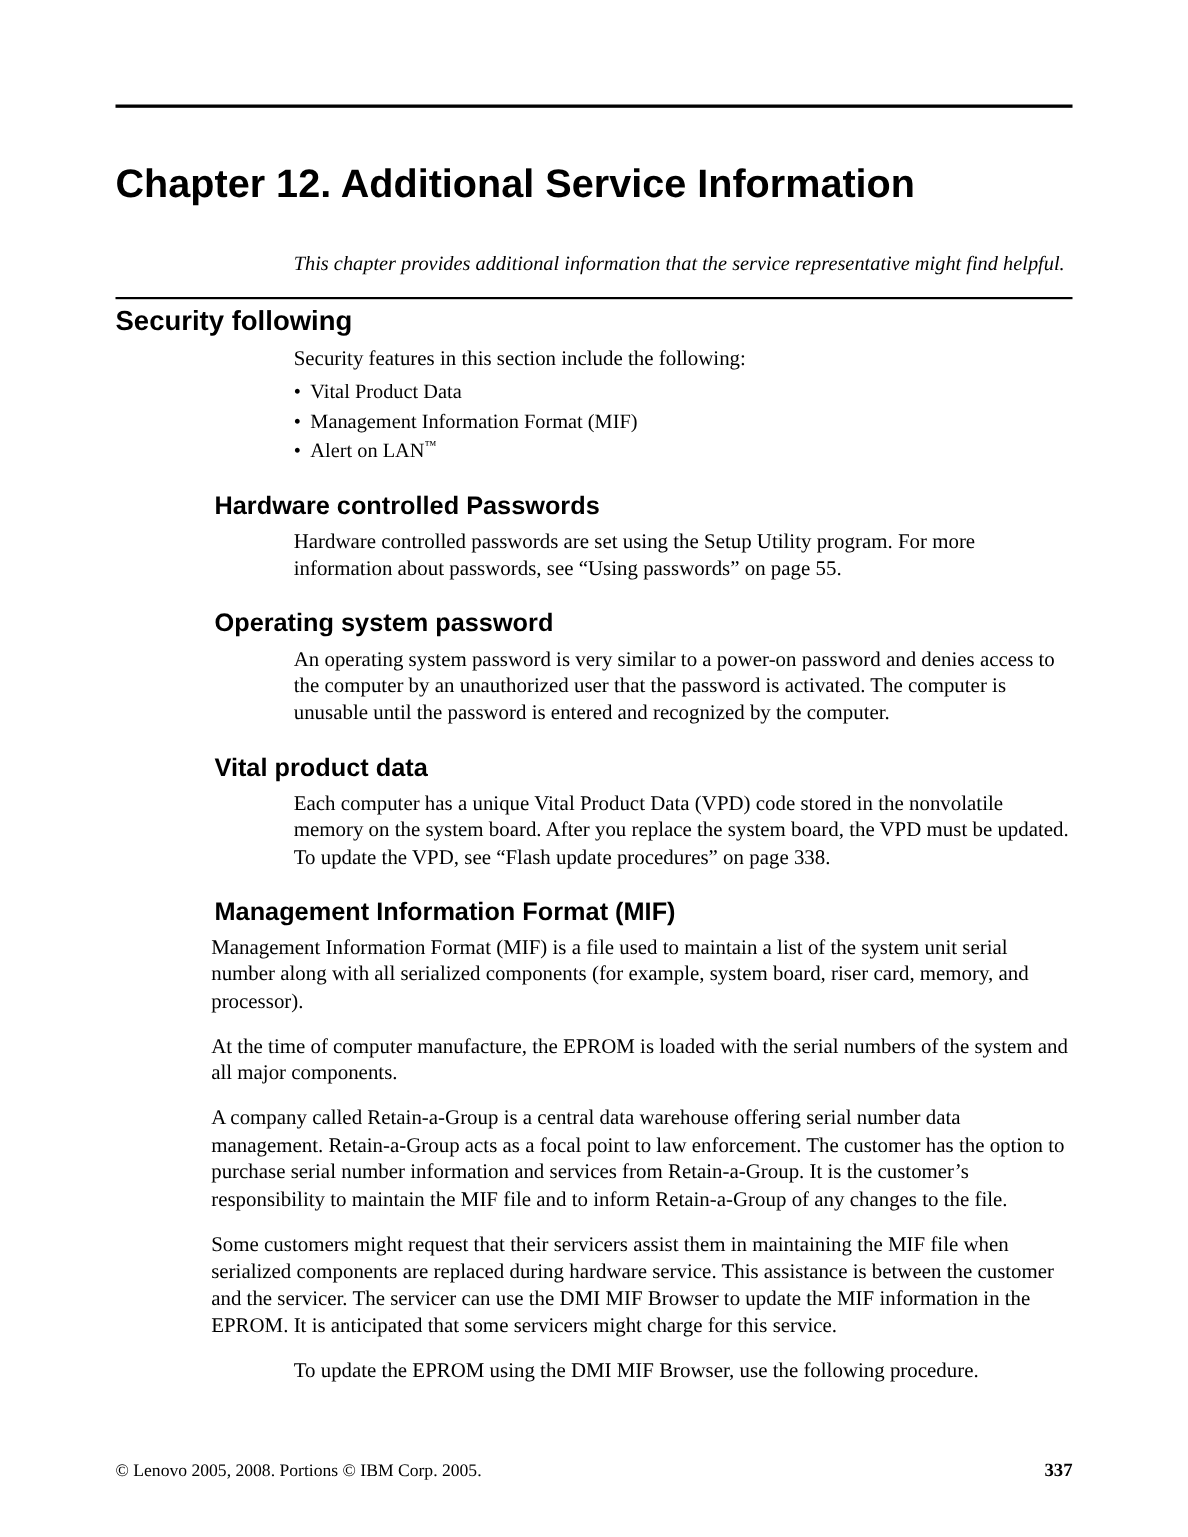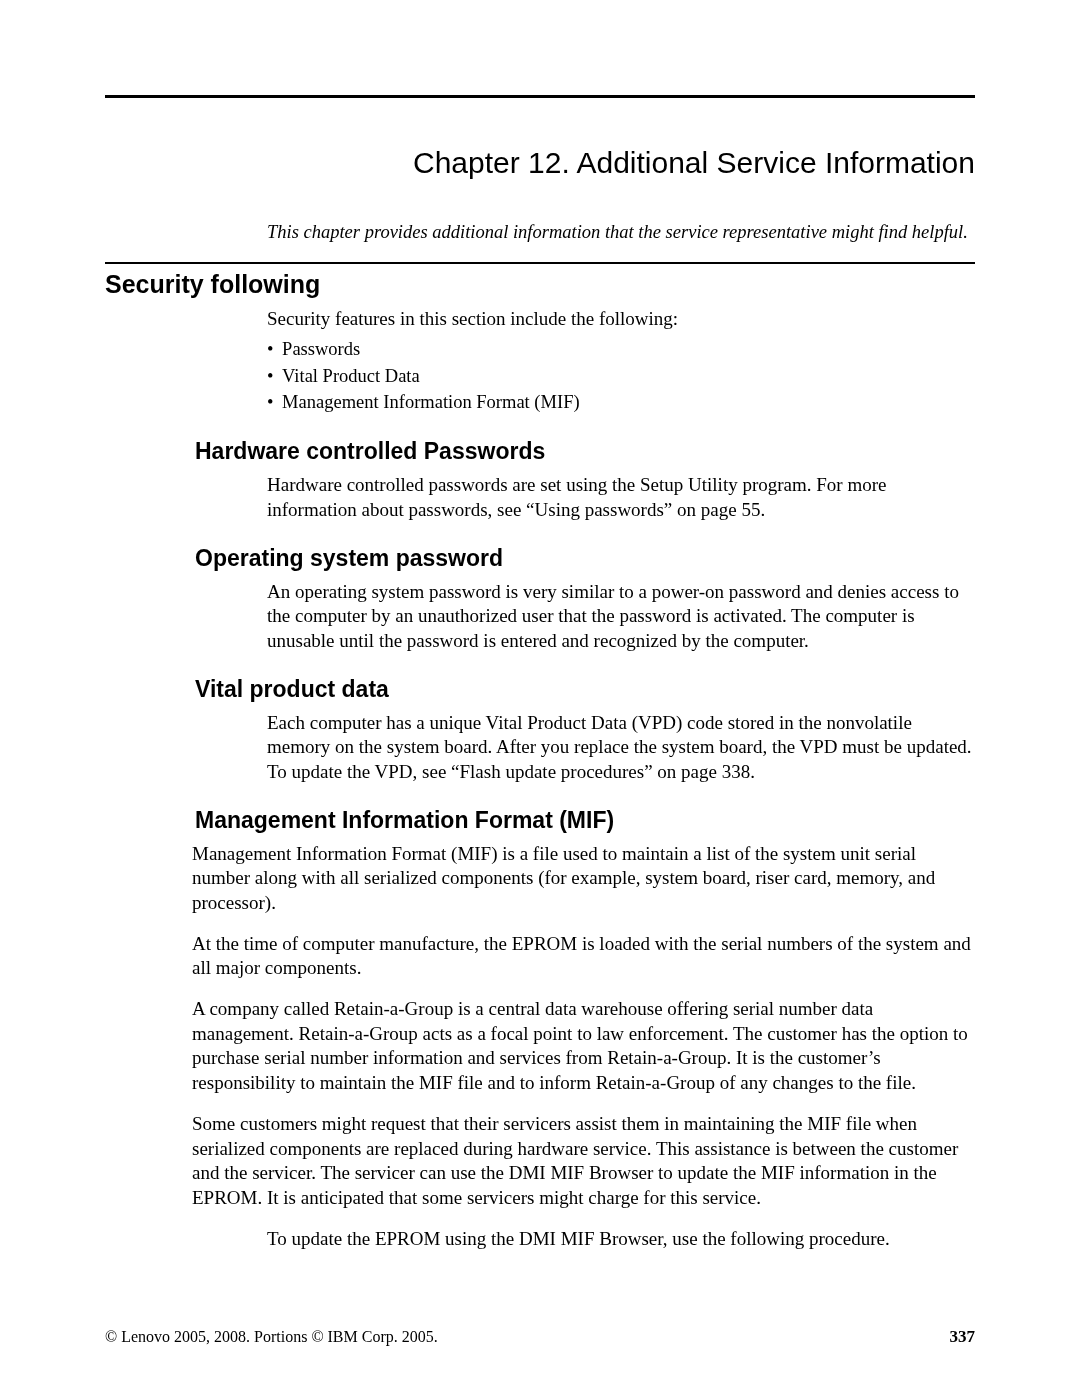--- a/index.html
+++ b/index.html
@@ -15,24 +15,23 @@
     color: #000000;
     padding: 95px 105px 50px 105px;
     position: relative;
   }
   .top-rule {
     border-top: 3px solid #000;
     margin-bottom: 48px;
   }
   .chapter-title {
     font-family: Arial, Helvetica, sans-serif;
-    font-weight: normal;
-    font-size: 30px;
+    font-weight: bold;
+    font-size: 36px;
     margin-bottom: 40px;
-    text-align: right;
   }
   .intro-para {
     margin-left: 162px;
     font-size: 18.5px;
     line-height: 1.3;
     margin-bottom: 18px;
     font-style: italic;
   }
   .section-rule {
     border-top: 2px solid #000;
@@ -105,23 +104,23 @@
 
 <div class="intro-para">This chapter provides additional information that the service representative might find helpful.</div>
 
 <div class="section-rule"></div>
 
 <div class="h1">Security following</div>
 
 <div class="body-para">Security features in this section include the following:</div>
 
 <ul class="bullets">
-  <li>Passwords</li>
   <li>Vital Product Data</li>
   <li>Management Information Format (MIF)</li>
+  <li><span>Alert on LAN</span><span class="tm">™</span></li>
 </ul>
 
 <div class="h2">Hardware controlled Passwords</div>
 <div class="body-para">Hardware controlled passwords are set using the Setup Utility program. For more information about passwords, see “Using passwords” on page 55.</div>
 
 <div class="h2">Operating system password</div>
 <div class="body-para">An operating system password is very similar to a power-on password and denies access to the computer by an unauthorized user that the password is activated. The computer is unusable until the password is entered and recognized by the computer.</div>
 
 <div class="h2">Vital product data</div>
 <div class="body-para">Each computer has a unique Vital Product Data (VPD) code stored in the nonvolatile memory on the system board. After you replace the system board, the VPD must be updated. To update the VPD, see “Flash update procedures” on page 338.</div>

